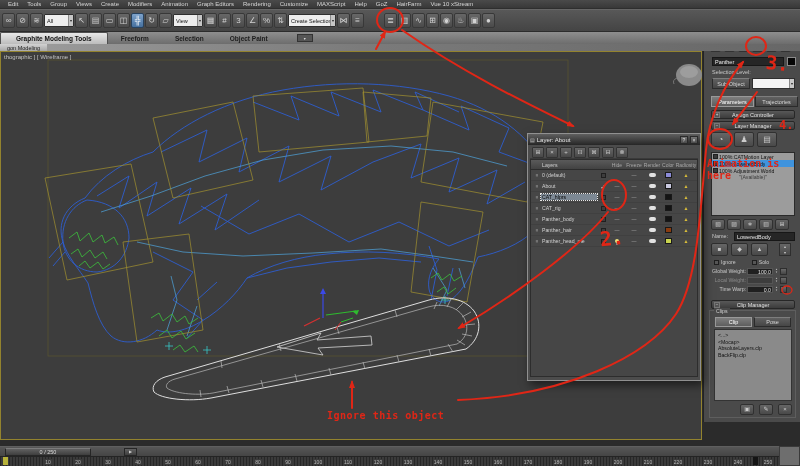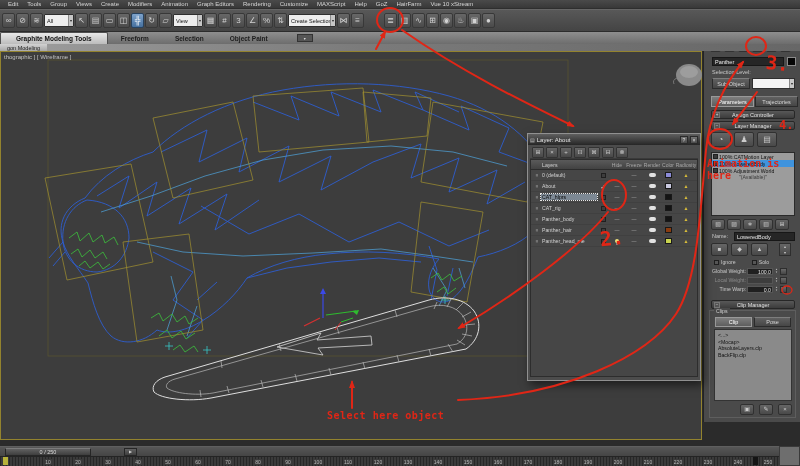--- a/index.html
+++ b/index.html
@@ -663,15 +663,15 @@
       <path d="M458,400 C566,396 648,356 676,314 C698,280 700,212 706,150 C709,117 724,84 743,62" marker-end="url(#ah)"></path>
       <path d="M757,92 C750,102 742,112 733,124" marker-end="url(#ah)"></path>
       <ellipse cx="720" cy="139" rx="12" ry="10"></ellipse>
       <ellipse cx="756" cy="46" rx="10" ry="9"></ellipse>
       <ellipse cx="787" cy="290" rx="5" ry="4" stroke-width="1.3"></ellipse>
     </g>
   </svg>
   <div class="ink" id="ink2">2.</div>
   <div class="ink" id="ink3">3.</div>
   <div class="ink" id="ink4">4.</div>
-  <div class="ink" id="ink-select">Select here object</div>
+  <div class="ink" id="ink-select">Ignore this object</div>
   <div class="ink" id="ink-anim">Animation is here</div>
 </div>
 
 </body></html>

